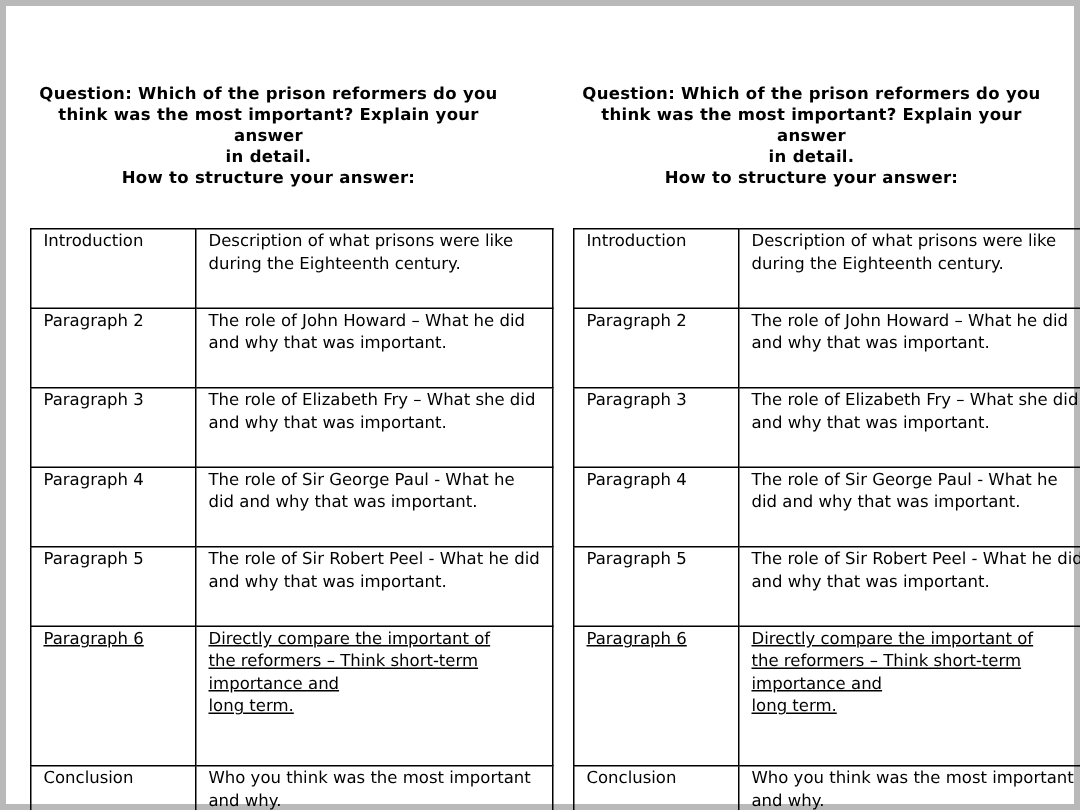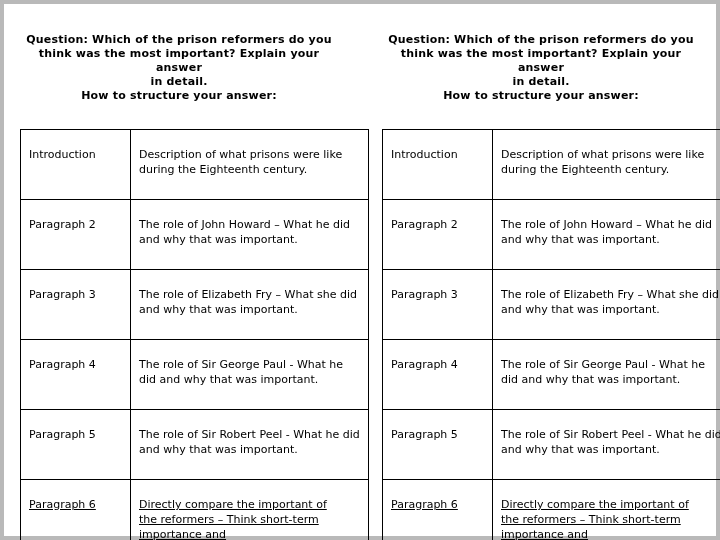--- a/index.html
+++ b/index.html
@@ -20,40 +20,40 @@
     background: #ffffff;
   }
   .panel {
     position: absolute;
     top: 0;
     width: 318px;
   }
   .panel.left  { left: 16px; }
   .panel.right { left: 378px; }
   .heading {
-    margin-top: 29px;
+    margin-top: 52px;
     text-align: center;
     font-size: 11px;
     font-weight: bold;
     color: #000000;
     line-height: 14px;
     letter-spacing: 0.2px;
   }
   table.structure-table {
     margin-top: 26px;
     border-collapse: collapse;
     table-layout: fixed;
     width: 318px;
     font-size: 11px;
     color: #000000;
   }
   table.structure-table td {
     border: 1px solid #000000;
     vertical-align: top;
-    padding: 17px 6px 4px 8px;
+    padding: 0 6px 4px 8px;
     line-height: 15px;
     word-wrap: break-word;
   }
   td.label-cell { width: 95px; }
   td.text-cell  { width: 223px; white-space: pre-line; }
   tr.row-h        td { height: 48px; }
   tr.row-h-tall   td { height: 88px; text-decoration: underline; }
   tr.row-h-short  td { height: 44px; }
 </style>
 </head>

